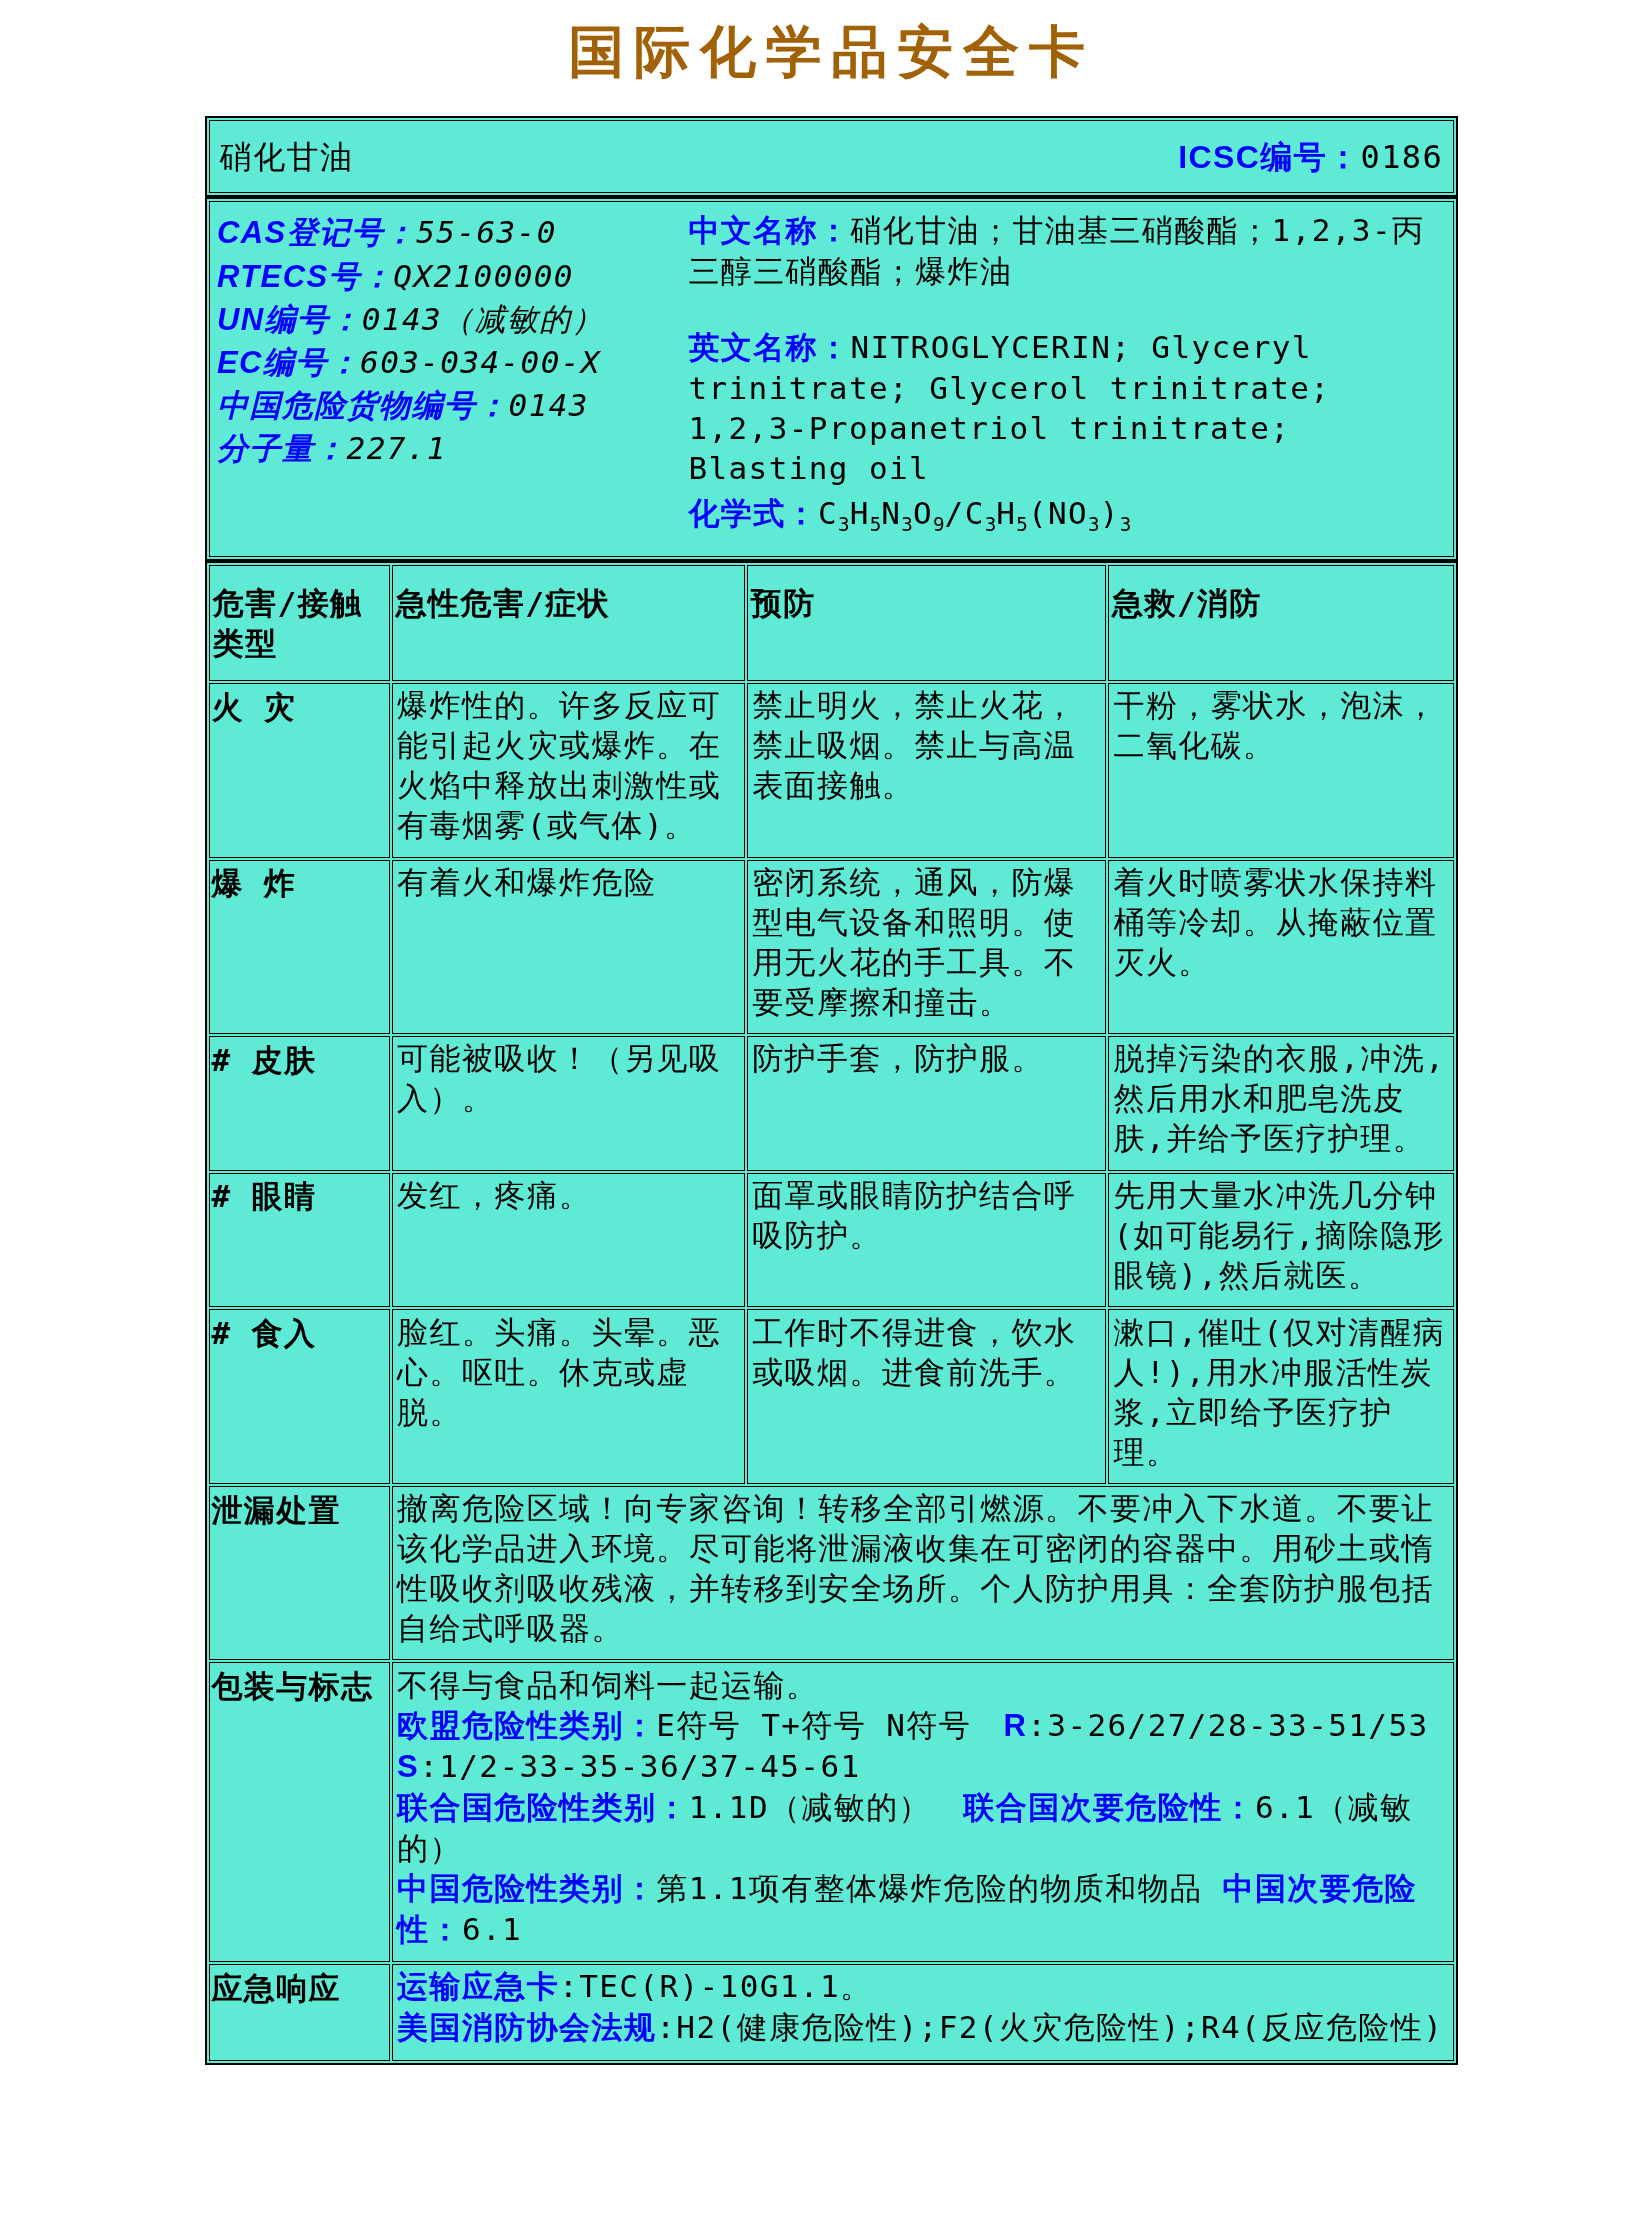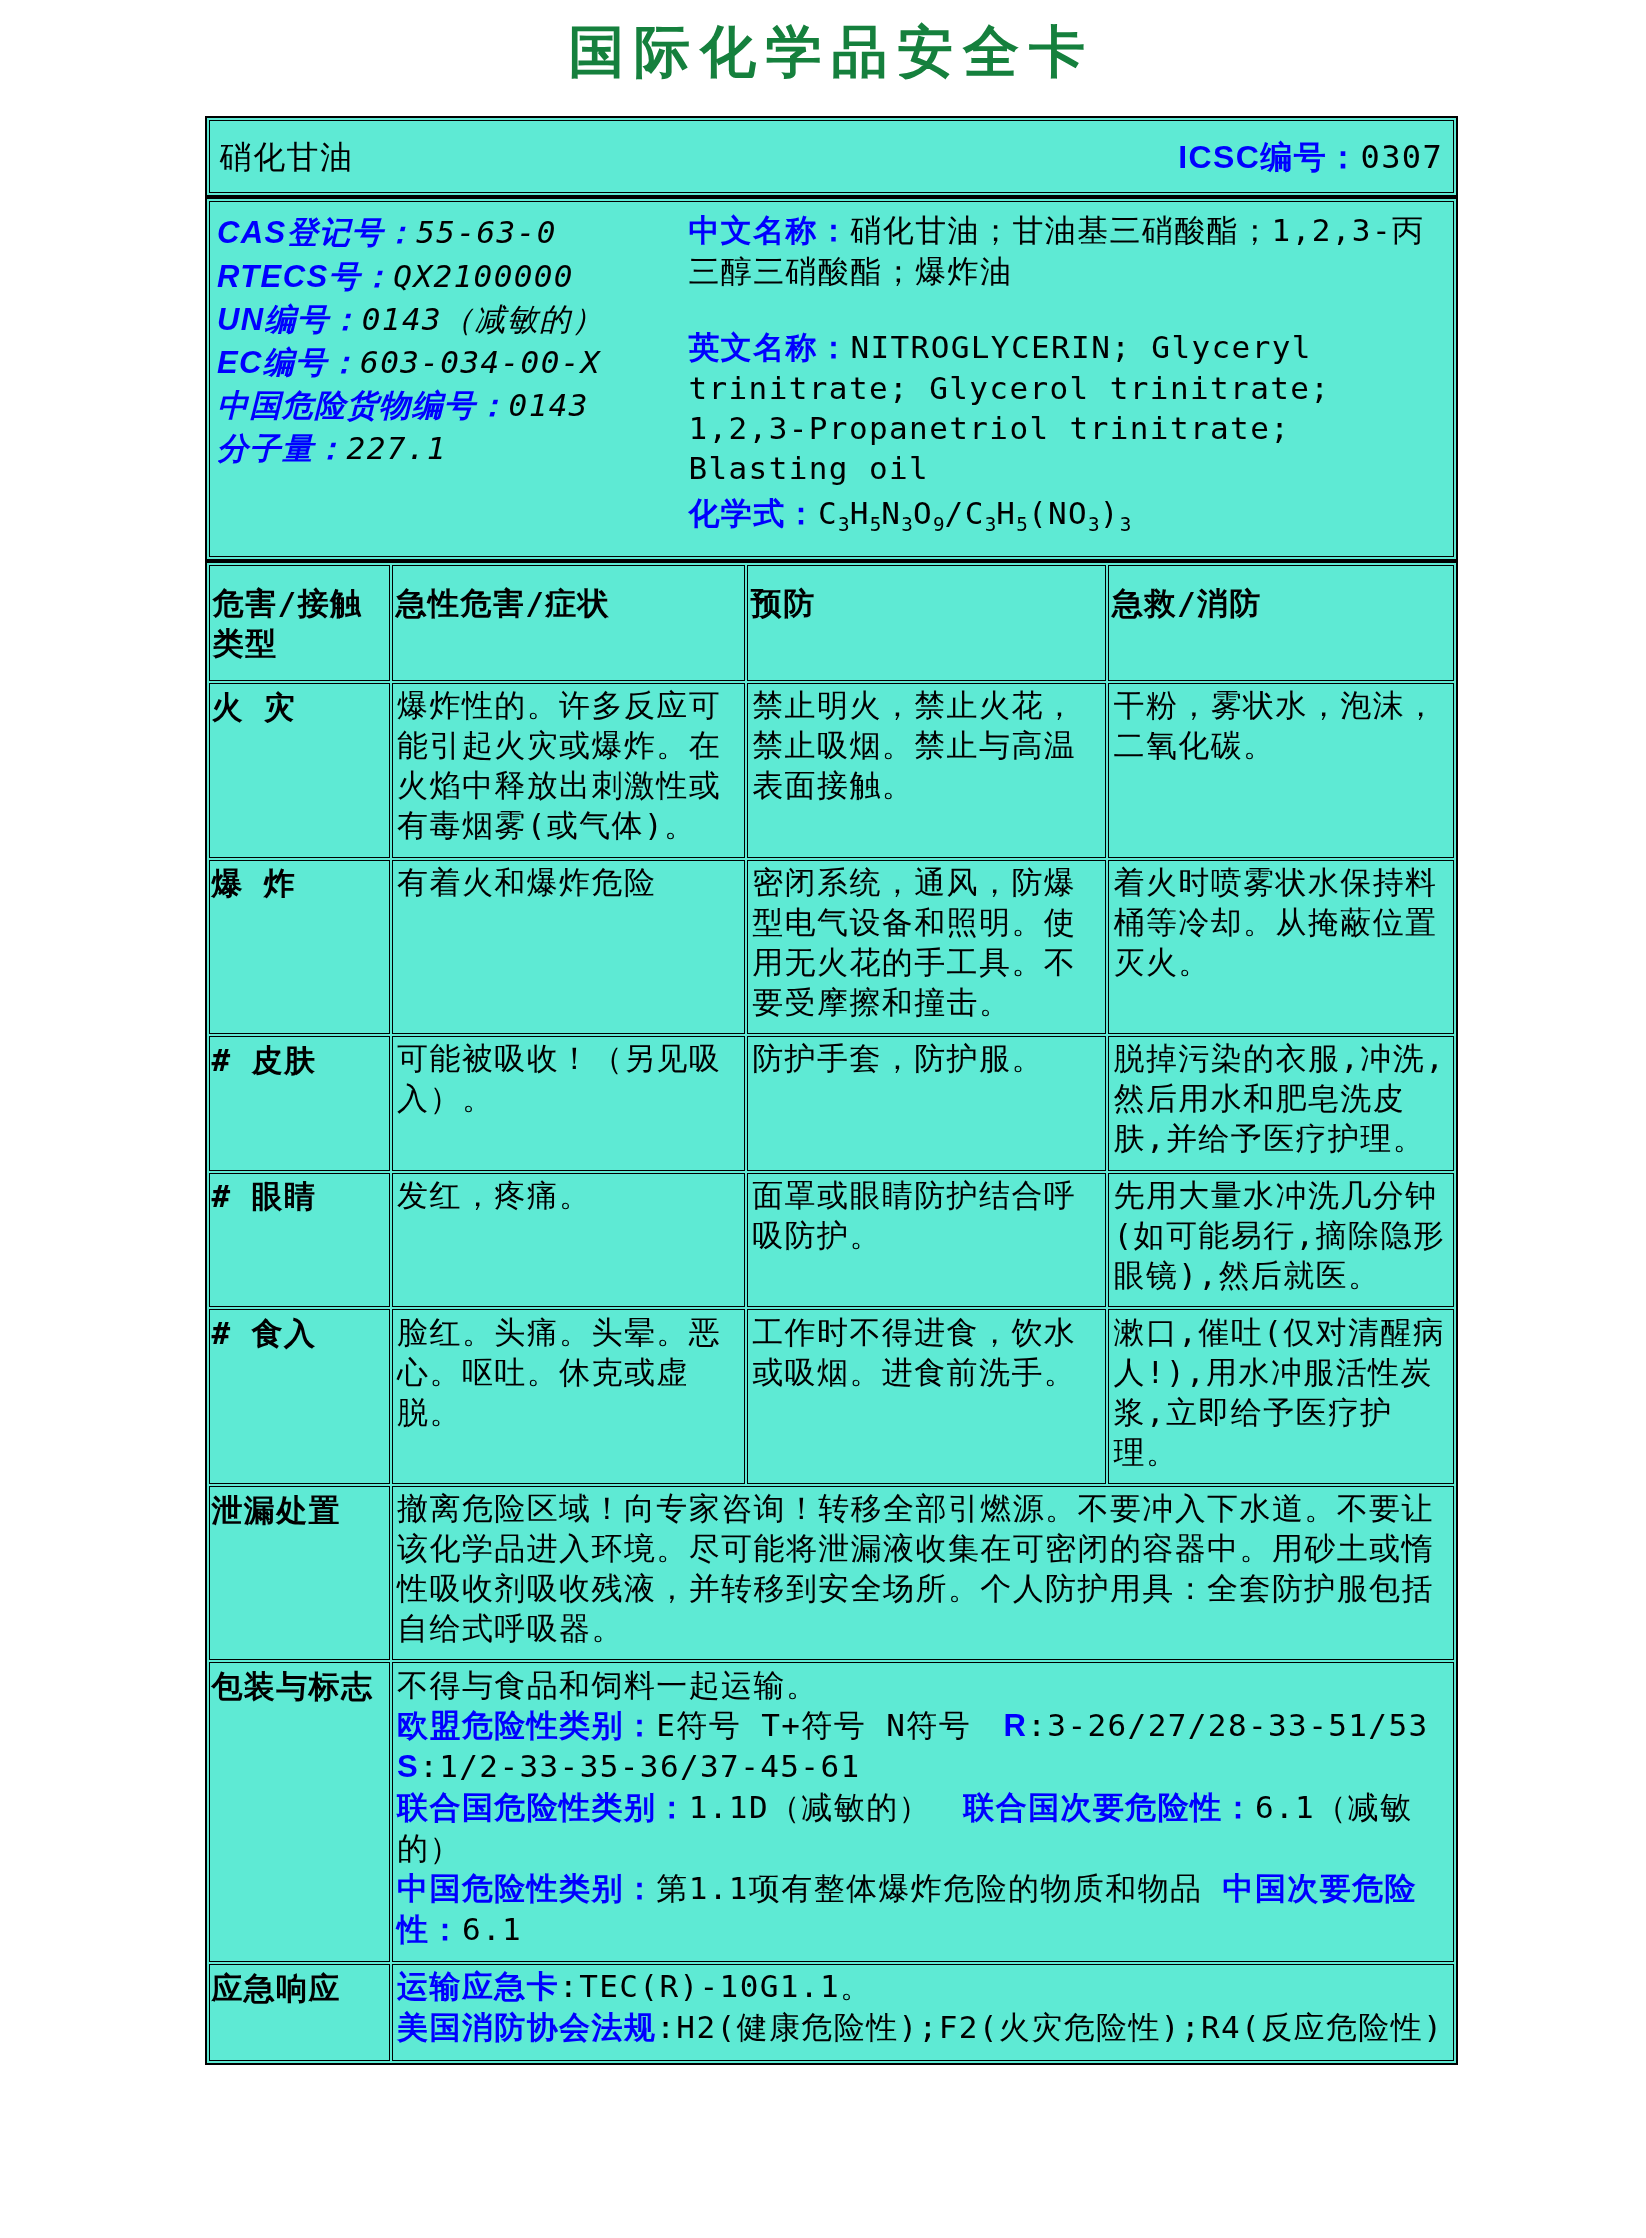--- a/index.html
+++ b/index.html
@@ -10,21 +10,21 @@
     background: #ffffff;
     overflow: hidden;
   }
   .page {
     width: 1253px;
     margin: 18px 0 0 205px;
   }
   .doc-title {
     margin: 0 0 31px 0;
     text-align: center;
-    color: #15803d;
+    color: #a16207;
     font-family: "Liberation Sans", "DejaVu Sans", sans-serif;
     font-weight: bold;
     font-size: 56px;
     line-height: 1.2;
     letter-spacing: 9.8px;
   }
   table.box {
     box-sizing: border-box;
     width: 1253px;
     border: 2.1px solid #000000;
@@ -94,21 +94,21 @@
 
   <h1 class="doc-title">国际化学品安全卡</h1>
 
   <table class="box">
     <tbody>
         <tr>
       <td class="headcell">
         <div class="headflex">
           <span class="val">硝化甘油</span>
           <span>
-            <span class="lbl">ICSC编号：</span><span class="val">0307</span>
+            <span class="lbl">ICSC编号：</span><span class="val">0186</span>
           </span>
         </div>
       </td>
     </tr>
   </tbody>
     </table>
 
   <table class="box">
     <tbody>
         <tr>

